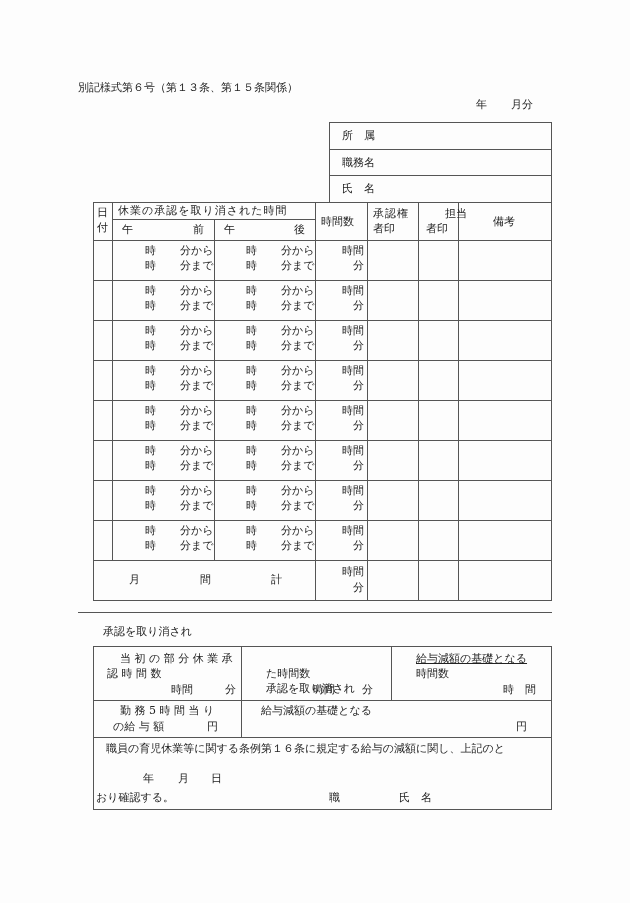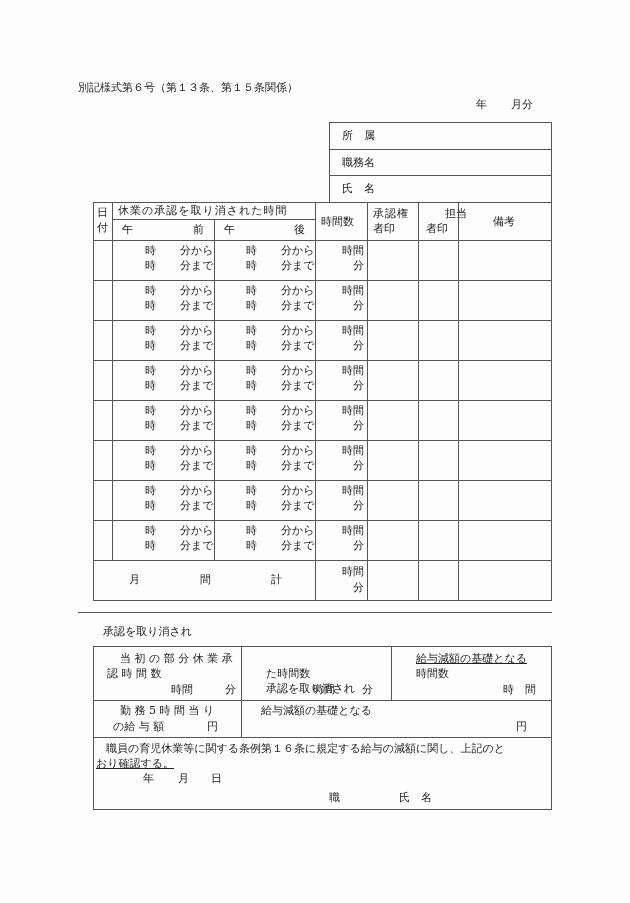--- a/index.html
+++ b/index.html
@@ -239,19 +239,19 @@
   <div class="t" style="left:503px;top:683px;">時　間</div>
 
   <div class="t" style="left:120px;top:704px;">勤 務 5 時 間 当 り</div>
   <div class="t" style="left:113px;top:720px;">の給 与 額</div>
   <div class="t" style="left:207px;top:720px;">円</div>
 
   <div class="t" style="left:261px;top:704px;">給与減額の基礎となる</div>
   <div class="t" style="left:516px;top:720px;">円</div>
 
   <div class="t" style="left:106px;top:742px;">職員の育児休業等に関する条例第１６条に規定する給与の減額に関し、上記のと</div>
-  <div class="t" style="left:96px;top:757px;text-decoration:underline;">おり確認する。</div>
+  <div class="t" style="left:96px;top:791px;">おり確認する。</div>
   <div class="t" style="left:143px;top:772px;">年</div>
   <div class="t" style="left:178px;top:772px;">月</div>
   <div class="t" style="left:211px;top:772px;">日</div>
   <div class="t" style="left:329px;top:791px;">職</div>
   <div class="t" style="left:399px;top:791px;">氏　名</div>
 </div>
 
 </body></html>

